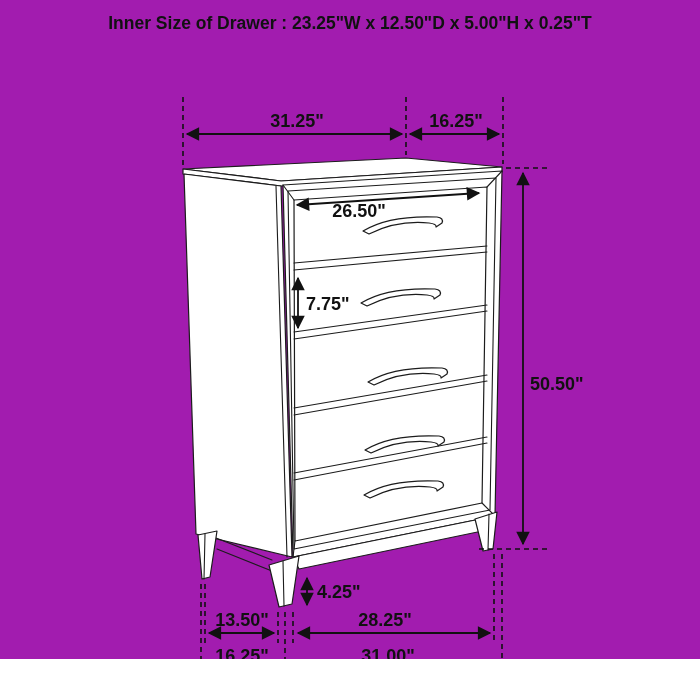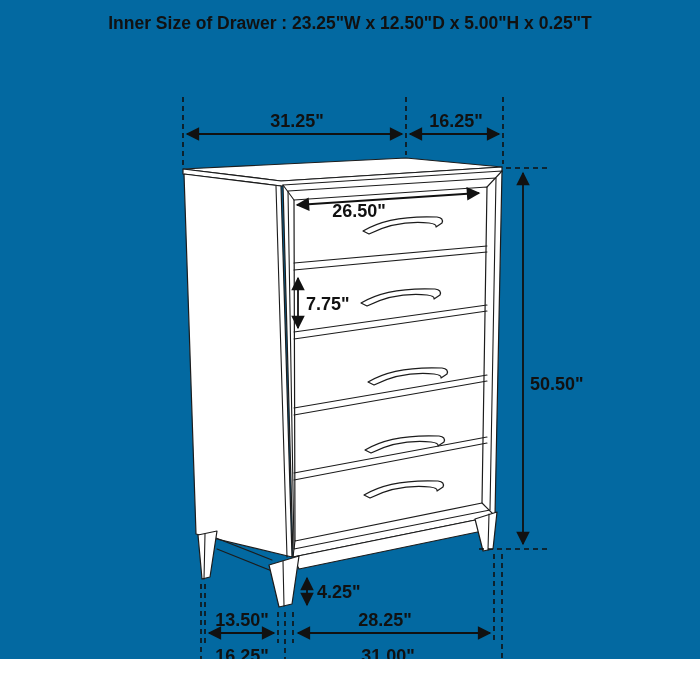--- a/index.html
+++ b/index.html
@@ -1,19 +1,19 @@
 <!DOCTYPE html>
 <html><head>
 <meta charset="utf-8">
 <style>
   html,body{margin:0;padding:0;background:#ffffff;}
   .canvas{
     position:relative;
     width:700px;height:659px;
-    background:#0369a1;
+    background:#a21caf;
     font-family:"Liberation Sans", sans-serif;
     overflow:hidden;
   }
   svg{display:block;}
   .furn{fill:#ffffff;stroke:#1c1c1c;stroke-width:1.2;stroke-linejoin:round;}
   .furnline{fill:none;stroke:#1c1c1c;stroke-width:1.1;stroke-linejoin:round;stroke-linecap:round;}
   .dim{stroke:#111111;stroke-width:1.8;fill:none;}
   .guide{stroke:#111111;stroke-width:1.6;fill:none;stroke-dasharray:5 4;}
   .dimlabel{font-family:"Liberation Sans",sans-serif;font-size:18px;font-weight:bold;fill:#111111;}
   .titletext{font-family:"Liberation Sans",sans-serif;font-size:17.5px;font-weight:bold;fill:#111111;}

